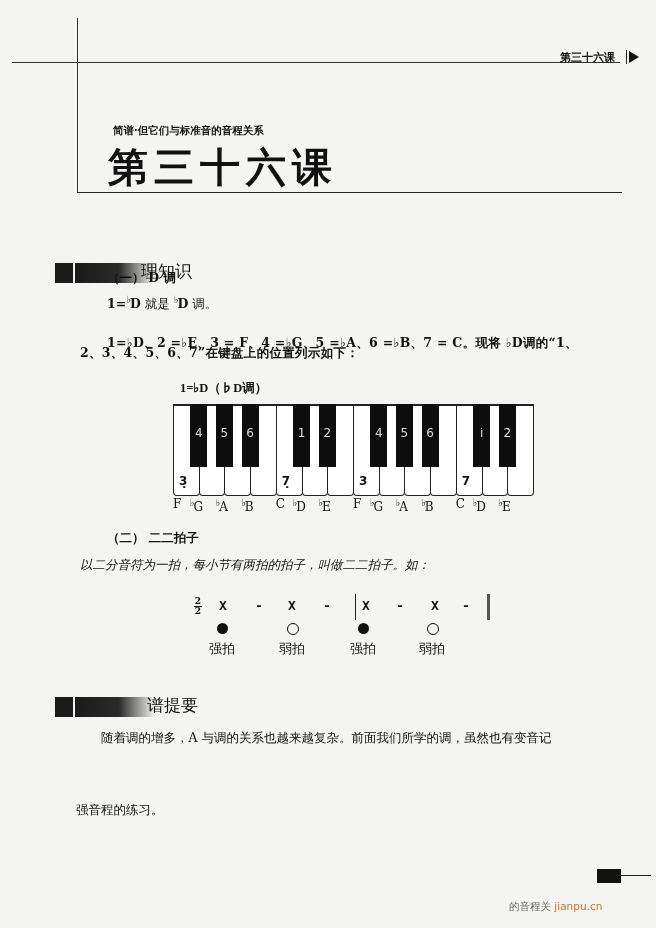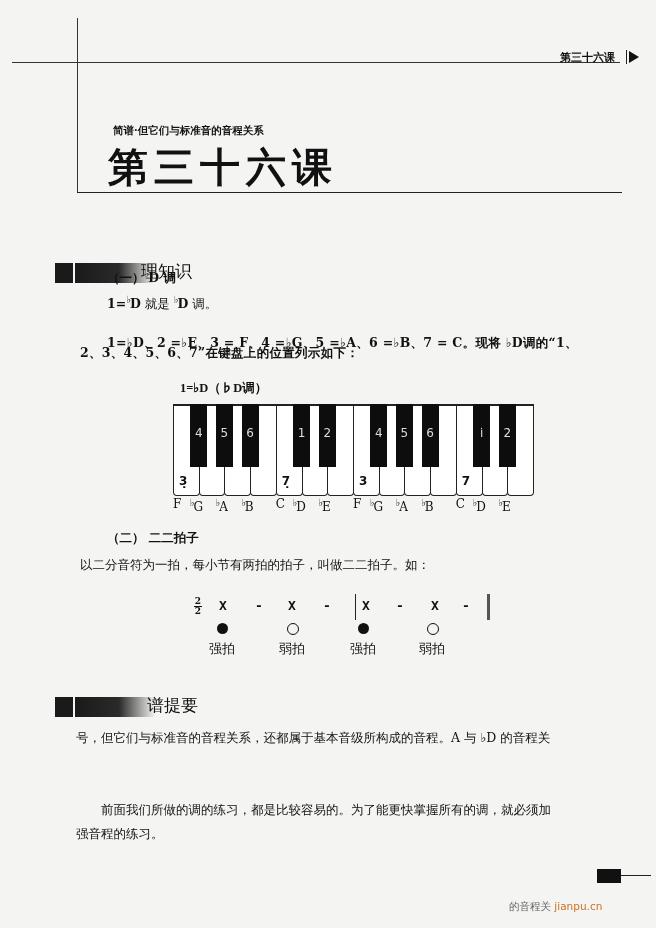--- a/index.html
+++ b/index.html
@@ -13,21 +13,21 @@
   .running-bar { left:626px; top:50px; width:1px; height:14px; background:#222; }
   .running-arrow { left:629px; top:51px; width:0; height:0; border-top:6px solid transparent; border-bottom:6px solid transparent; border-left:10px solid #111; }
   .series-title { left:113px; top:124px; font-size:10.5px; font-weight:bold; }
   .lesson-title { left:108px; top:143px; font-family:"DejaVu Sans", sans-serif; font-size:40px; font-weight:bold; letter-spacing:6px; line-height:48px; }
   .sec-bar { height:20px; }
   .sec-bar .blk { position:absolute; top:0; height:20px; }
   .sec-bar .b1 { left:0; width:18px; background:#1a1a1a; }
   .sec-bar .b2 { left:20px; width:80px; background:linear-gradient(to right,#1a1a1a 0%,#2a2a2a 55%,rgba(60,60,60,0.0) 100%); }
   .sec-title { font-family:"DejaVu Sans", sans-serif; font-size:17px; }
   .txt { font-size:12.5px; font-weight:bold; white-space:nowrap; }
-  .txt-n { font-size:12.5px; white-space:nowrap; }
+  .txt-n { font-size:12.5px; white-space:nowrap;font-style:italic; }
   .flat { font-size:10px; vertical-align:super; margin-right:-1px; }
   .kb { left:173px; top:404px; width:360px; height:92px; }
   .wk { position:absolute; top:0; width:25.7px; height:92px; border:1px solid #222; border-top:2px solid #222; background:#fff; box-sizing:border-box; border-radius:0 0 4px 4px; }
   .bk { position:absolute; top:0; width:17px; height:63px; background:#0d0d0d; color:#ddd; font-size:12px; text-align:center; box-sizing:border-box; padding-top:22px; font-family:"DejaVu Sans", sans-serif; }
   .wlab { position:absolute; top:70px; font-size:12px; font-weight:bold; font-family:"DejaVu Sans", sans-serif; }
   .nlab { position:absolute; top:497px; font-size:12px; }
   .rh { font-family:"DejaVu Sans Mono", monospace; font-size:13px; font-weight:bold; }
   .dot-f { width:11px; height:11px; border-radius:50%; background:#111; }
   .dot-e { width:10px; height:10px; border-radius:50%; border:1px solid #111; background:transparent; }
   .beat-lab { font-size:13px; }
@@ -149,24 +149,23 @@
     <span class="abs beat-lab" style="left: 419px; top: 640px;">弱拍</span>
   </div>
 
 <div class="abs sec-bar" style="left:55px; top:697px; width:200px;">
   <div class="blk b1"></div>
   <div class="blk b2"></div>
   <span class="sec-title abs" style="left:92px; top:-3px;">谱提要</span>
 </div>
 
 <div class="abs para" style="top:726px;">
-  <div>号，但它们与标准音的音程关系，还都属于基本音级所构成的音程。A 与 ♭D 的音程关</div>
+  <div style="text-indent:25px;">随着调的增多，A 与调的关系也越来越复杂。前面我们所学的调，虽然也有变音记</div>
 </div>
 <div class="abs para" style="top:798px;">
-  <div style="text-indent:25px;">前面我们所做的调的练习，都是比较容易的。为了能更快掌握所有的调，就必须加</div>
   <div>强音程的练习。</div>
 </div>
 
 <div class="abs footer-blk"></div>
 <div class="abs footer-line"></div>
 <div class="abs watermark">
   <span>的音程关</span>
   <span class="url">jianpu.cn</span>
 </div>
 

